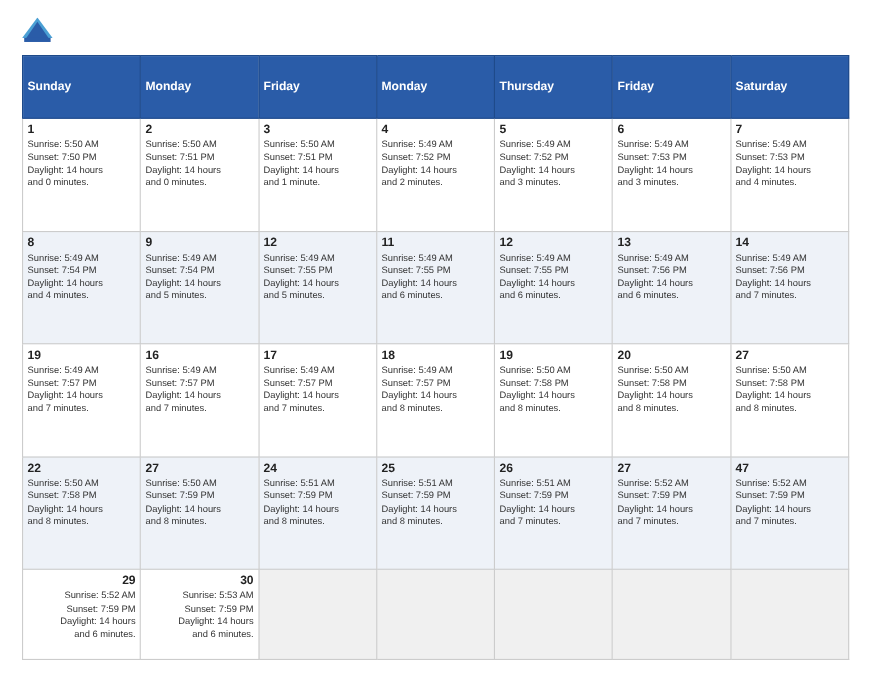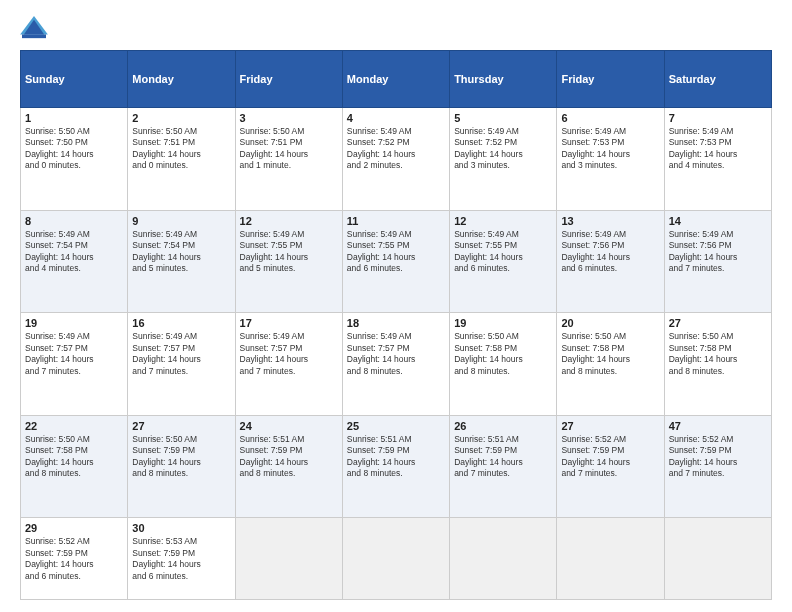--- a/index.html
+++ b/index.html
@@ -71,20 +71,21 @@
       border: 1px solid #1e4a8a;
     }
     .calendar td {
       border: 1px solid #ccc;
       vertical-align: top;
       padding: 4px 4px;
       height: 88px;
     }
     .calendar tr:last-child td {
       height: 70px;
+      text-align: right;
     }
     .day-num {
       font-size: 11px;
       font-weight: bold;
       color: #222;
       display: block;
       margin-bottom: 2px;
     }
     .day-detail {
       font-size: 8.5px;

